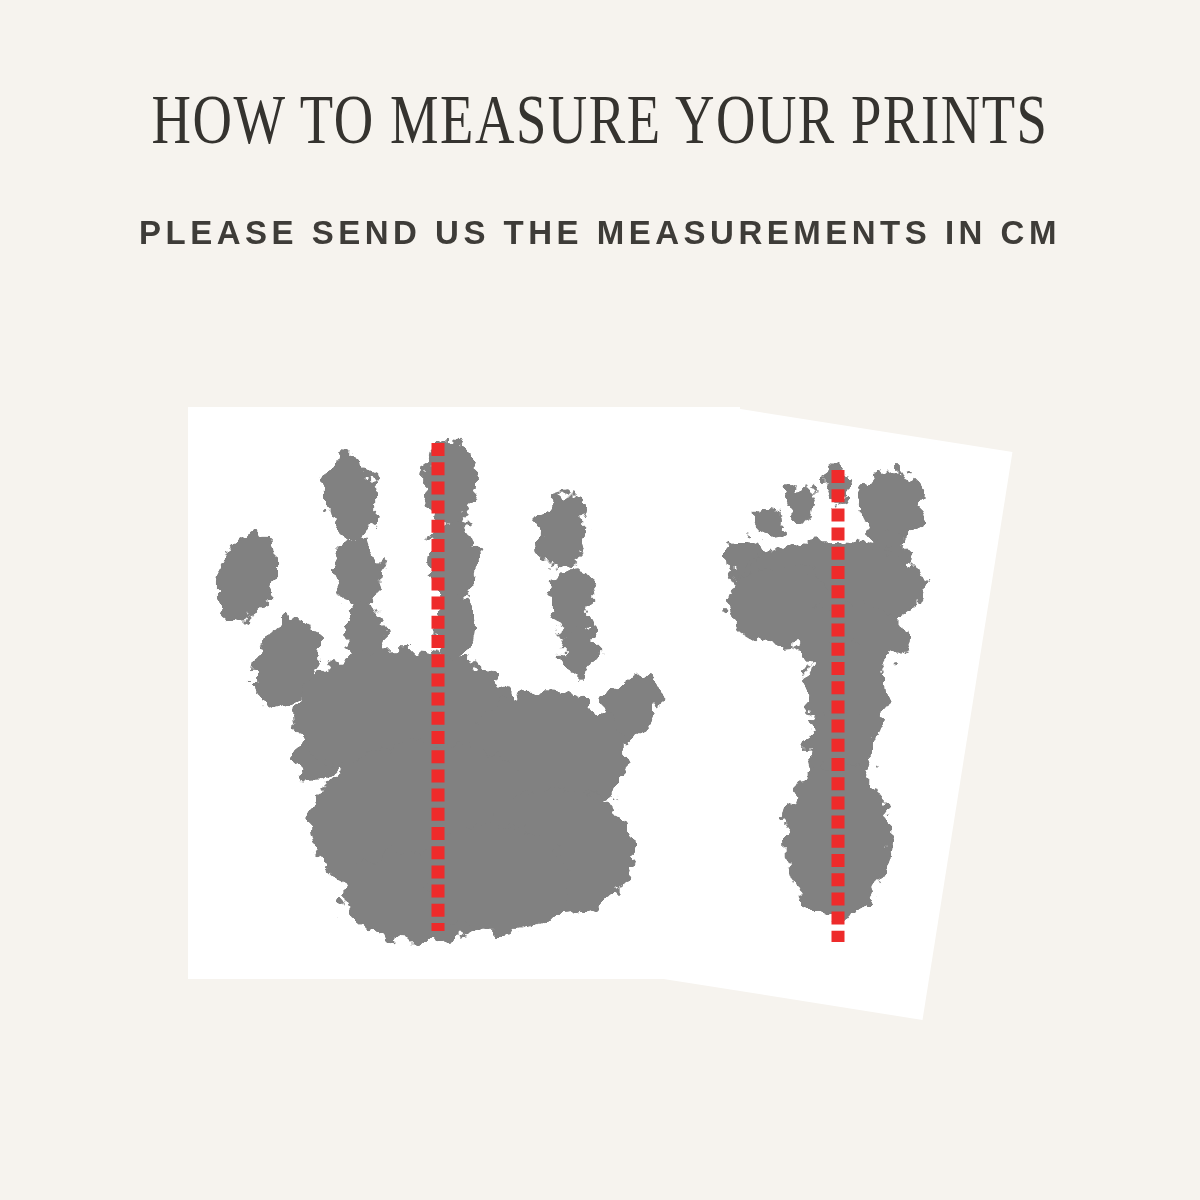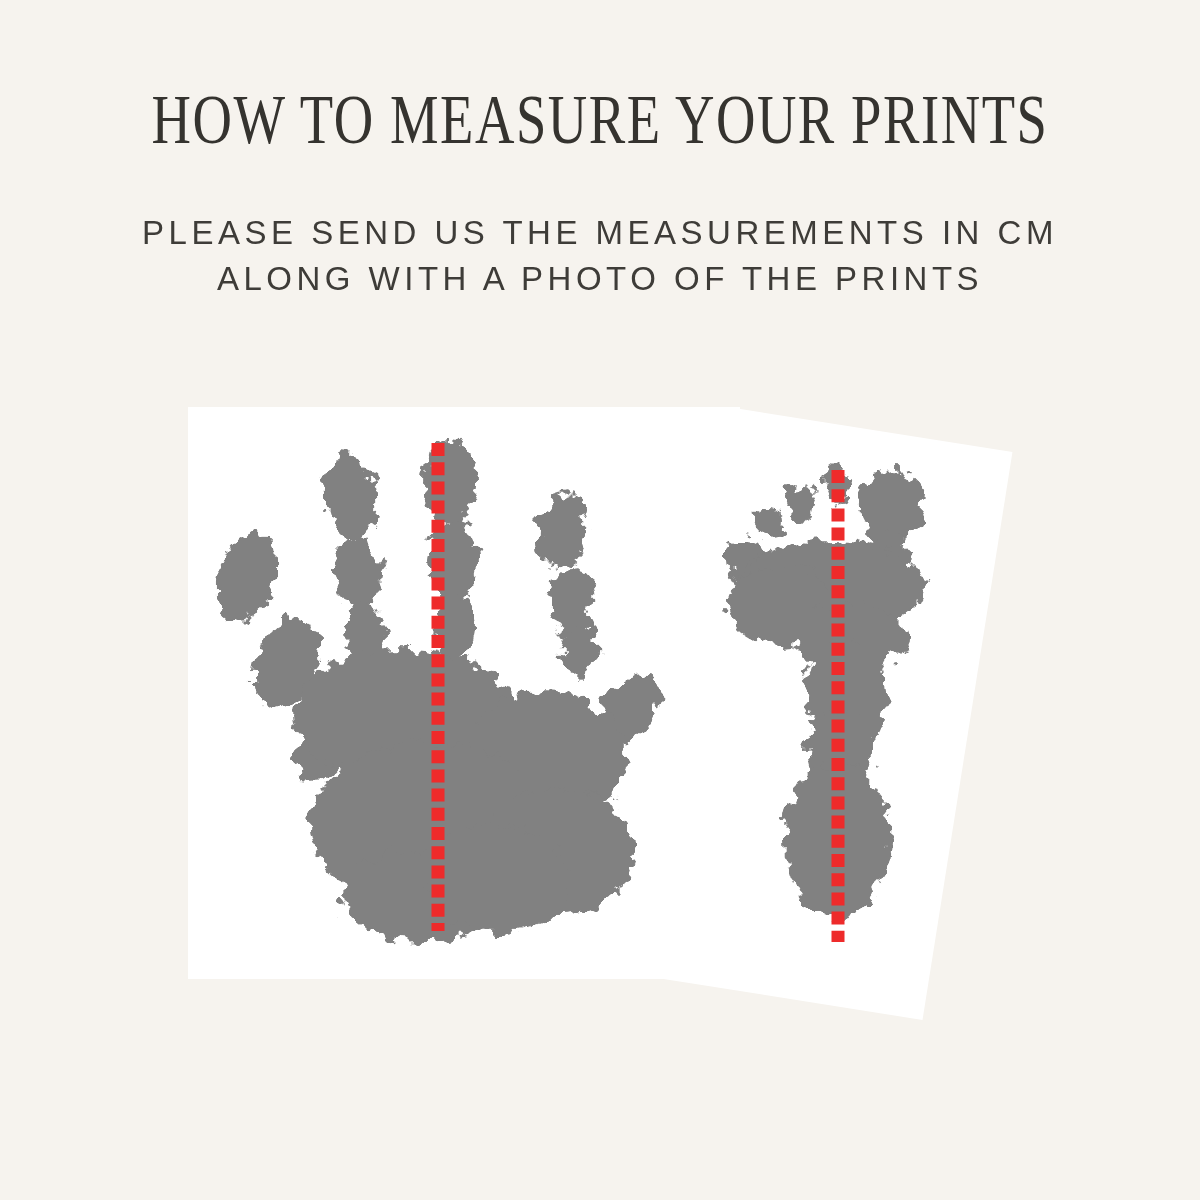--- a/index.html
+++ b/index.html
@@ -26,35 +26,34 @@
     transform-origin:600px 0;
     white-space:nowrap;
   }
   .subtitle{
     position:absolute;top:210px;left:0;width:1200px;
     text-align:center;
     font-size:33px;
     letter-spacing:4.5px;
     line-height:46px;
     color:var(--subtitle-ink);
-    font-weight:400;
+    font-weight:700;
   }
   .subtitle .line{display:block;white-space:nowrap}
   svg.art{position:absolute;left:0;top:0;width:1200px;height:1200px}
 </style>
 </head>
 <body>
 
 <main class="canvas">
 
   <h1 class="title">HOW TO MEASURE YOUR PRINTS</h1>
 
   <div class="subtitle">
     <span class="line">PLEASE SEND US THE MEASUREMENTS IN CM</span>
-    <span class="line">ALONG WITH A PHOTO OF THE PRINTS</span>
   </div>
 
   <svg class="art" viewBox="0 0 1200 1200" aria-hidden="true">
     <defs>
       <filter id="roughen" x="-25%" y="-25%" width="150%" height="150%">
         <feTurbulence type="fractalNoise" baseFrequency="0.068" numOctaves="3" seed="11" result="n"></feTurbulence>
         <feDisplacementMap in="SourceGraphic" in2="n" scale="24" xChannelSelector="R" yChannelSelector="G"></feDisplacementMap>
       </filter>
     </defs>
 

